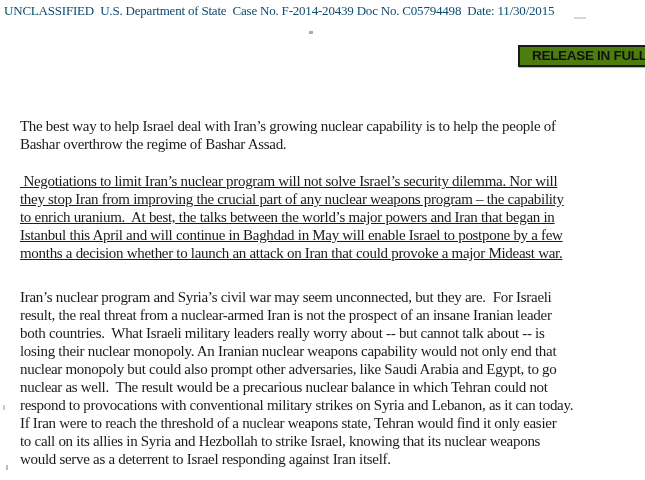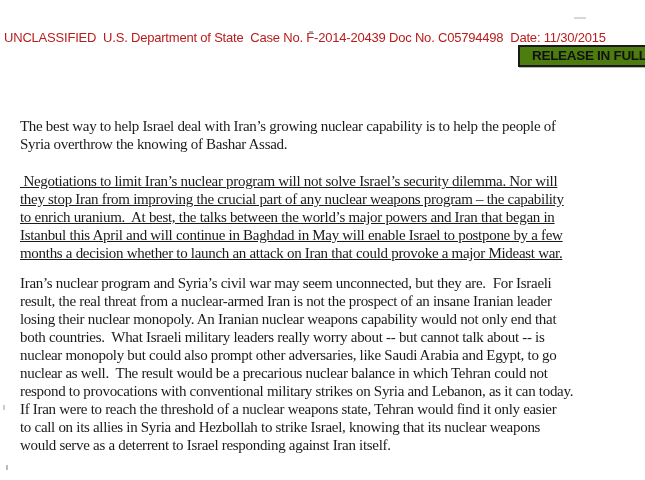--- a/index.html
+++ b/index.html
@@ -13,26 +13,25 @@
     height: 480px;
     background: #ffffff;
     overflow: hidden;
     font-family: "Liberation Serif", serif;
     color: #1b1b1b;
   }
   .header-line {
     position: absolute;
     top: 3px;
     left: 4px;
-    font-family: Liberation Sans, sans-serif;
+    font-family: Liberation Serif, serif;
     font-size: 13px;
     letter-spacing: -0.2px;
     white-space: pre;
-    color: #b91c1c;
-    margin-top: 27px;
+    color: #0c4a6e;
   }
   .release-stamp {
     position: absolute;
     top: 45px;
     left: 518px;
     border: 2px solid #1a1a1a;
     box-shadow: 1px 1px 0 #b7b7b7;
     padding: 1px 4px 2px 12px;
     font-family: "Liberation Sans", sans-serif;
     font-size: 13.5px;
@@ -49,21 +48,21 @@
   .paragraph .line {
     height: 18px;
     line-height: 18px;
     font-size: 15px;
     letter-spacing: -0.3px;
     white-space: pre;
     color: #1b1b1b;
   }
   .p1 { top: 117px; }
   .p2 { top: 172px; text-decoration: underline; }
-  .p3 { top: 274px; }
+  .p3 { top: 288px; }
   
   .artifact {
     position: absolute;
     background: #8d8d8d;
   }
   .artifact-dot    { top: 31px;  left: 309px; width: 4px; height: 3px; opacity: 0.75; }
   .artifact-dash   { top: 17px;  left: 574px; width: 12px; height: 2px; opacity: 0.35; }
   .artifact-comma  { top: 465px; left: 6px;   width: 2px; height: 5px; opacity: 0.6; }
   .artifact-tick   { top: 405px; left: 3px;   width: 2px; height: 5px; opacity: 0.45; }
 </style>
@@ -71,36 +70,36 @@
 <body>
 
 <div class="page">
 
   <div class="header-line">UNCLASSIFIED  U.S. Department of State  Case No. F-2014-20439 Doc No. C05794498  Date: 11/30/2015</div>
 
   <div class="release-stamp">RELEASE IN FULL</div>
 
   <div class="paragraph p1">
       <div class="line">The best way to help Israel deal with Iran’s growing nuclear capability is to help the people of</div>
-      <div class="line">Syria overthrow the knowing of Bashar Assad.</div>
+      <div class="line">Bashar overthrow the regime of Bashar Assad.</div>
     </div>
 
   <div class="paragraph p2">
       <div class="line"> Negotiations to limit Iran’s nuclear program will not solve Israel’s security dilemma. Nor will</div>
       <div class="line">they stop Iran from improving the crucial part of any nuclear weapons program – the capability</div>
       <div class="line">to enrich uranium.  At best, the talks between the world’s major powers and Iran that began in</div>
       <div class="line">Istanbul this April and will continue in Baghdad in May will enable Israel to postpone by a few</div>
       <div class="line">months a decision whether to launch an attack on Iran that could provoke a major Mideast war.</div>
     </div>
 
   <div class="paragraph p3">
       <div class="line">Iran’s nuclear program and Syria’s civil war may seem unconnected, but they are.  For Israeli</div>
       <div class="line">result, the real threat from a nuclear-armed Iran is not the prospect of an insane Iranian leader</div>
+      <div class="line">both countries.  What Israeli military leaders really worry about -- but cannot talk about -- is</div>
       <div class="line">losing their nuclear monopoly. An Iranian nuclear weapons capability would not only end that</div>
-      <div class="line">both countries.  What Israeli military leaders really worry about -- but cannot talk about -- is</div>
       <div class="line">nuclear monopoly but could also prompt other adversaries, like Saudi Arabia and Egypt, to go</div>
       <div class="line">nuclear as well.  The result would be a precarious nuclear balance in which Tehran could not</div>
       <div class="line">respond to provocations with conventional military strikes on Syria and Lebanon, as it can today.</div>
       <div class="line">If Iran were to reach the threshold of a nuclear weapons state, Tehran would find it only easier</div>
       <div class="line">to call on its allies in Syria and Hezbollah to strike Israel, knowing that its nuclear weapons</div>
       <div class="line">would serve as a deterrent to Israel responding against Iran itself.</div>
     </div>
 
   <div class="artifact artifact-dot"></div>
   <div class="artifact artifact-dash"></div>

